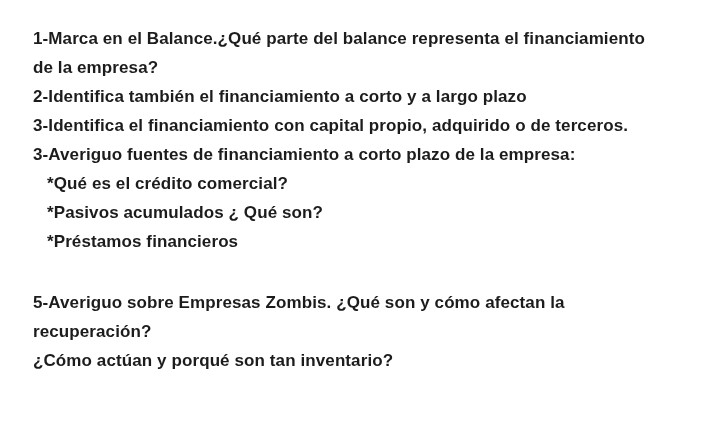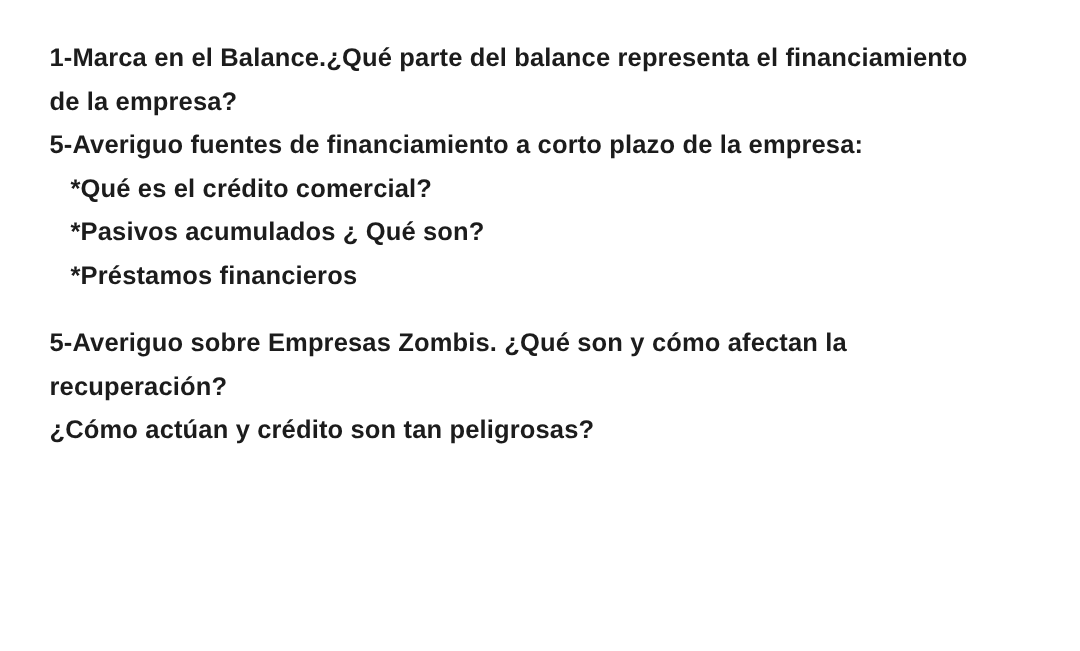--- a/index.html
+++ b/index.html
@@ -23,29 +23,31 @@
     letter-spacing: 0.1px;
   }
   p.line {
     margin: 0;
     white-space: pre; 
   }
   p.sub {
     padding-left: 14px;
   }
   p.gap {
-    margin-top: 16px;
+    margin-top: 32px;
   }
 </style>
 </head>
 <body>
 
 <div class="doc-page">
   <p class="line">1-Marca en el Balance.¿Qué parte del balance representa el financiamiento
 de la empresa?</p>
-  <p class="line">5-Averiguo fuentes de financiamiento a corto plazo de la empresa:</p>
+  <p class="line">2-Identifica también el financiamiento a corto y a largo plazo</p>
+  <p class="line">3-Identifica el financiamiento con capital propio, adquirido o de terceros.</p>
+  <p class="line">3-Averiguo fuentes de financiamiento a corto plazo de la empresa:</p>
   <p class="line sub">*Qué es el crédito comercial?</p>
   <p class="line sub">*Pasivos acumulados ¿ Qué son?</p>
   <p class="line sub">*Préstamos financieros</p>
   <p class="line gap">5-Averiguo sobre Empresas Zombis. ¿Qué son y cómo afectan la
 recuperación?</p>
-  <p class="line">¿Cómo actúan y crédito son tan peligrosas?</p>
+  <p class="line">¿Cómo actúan y porqué son tan inventario?</p>
 </div>
 
 </body></html>

